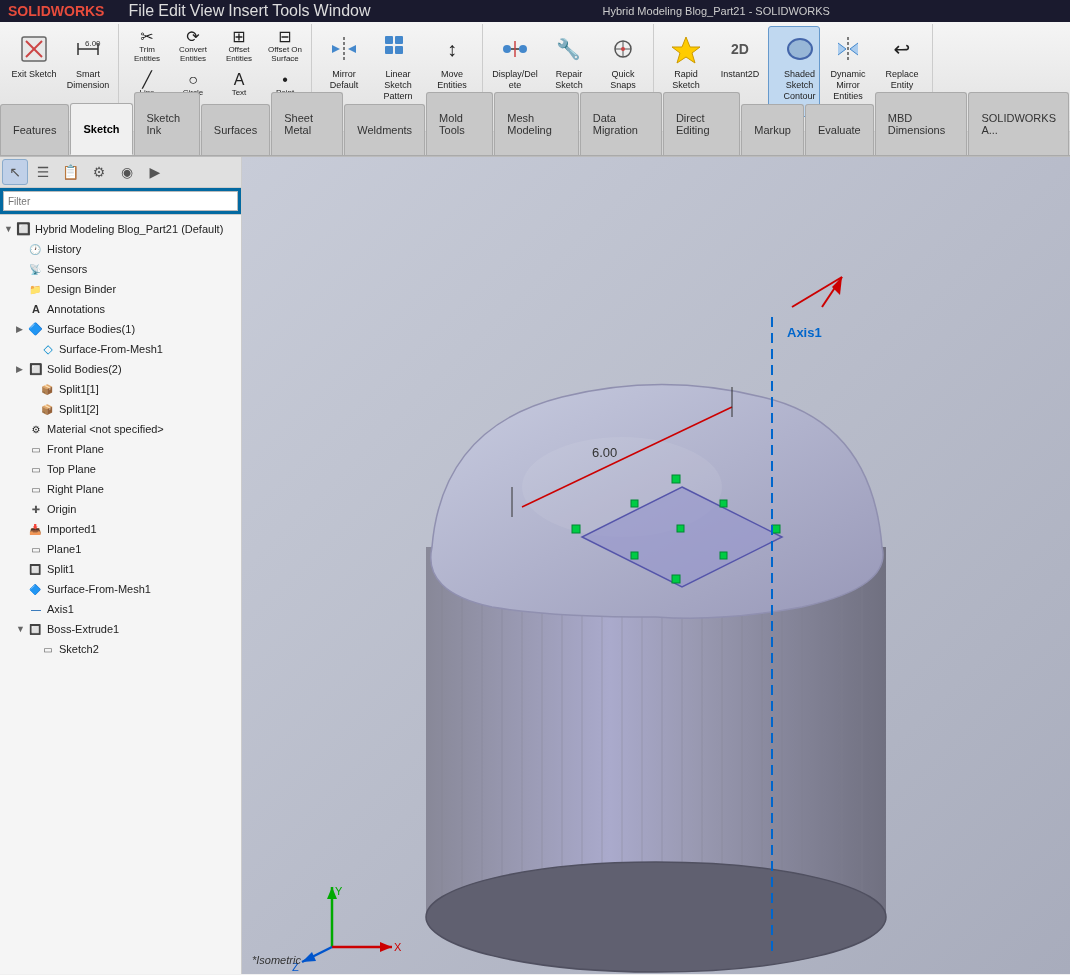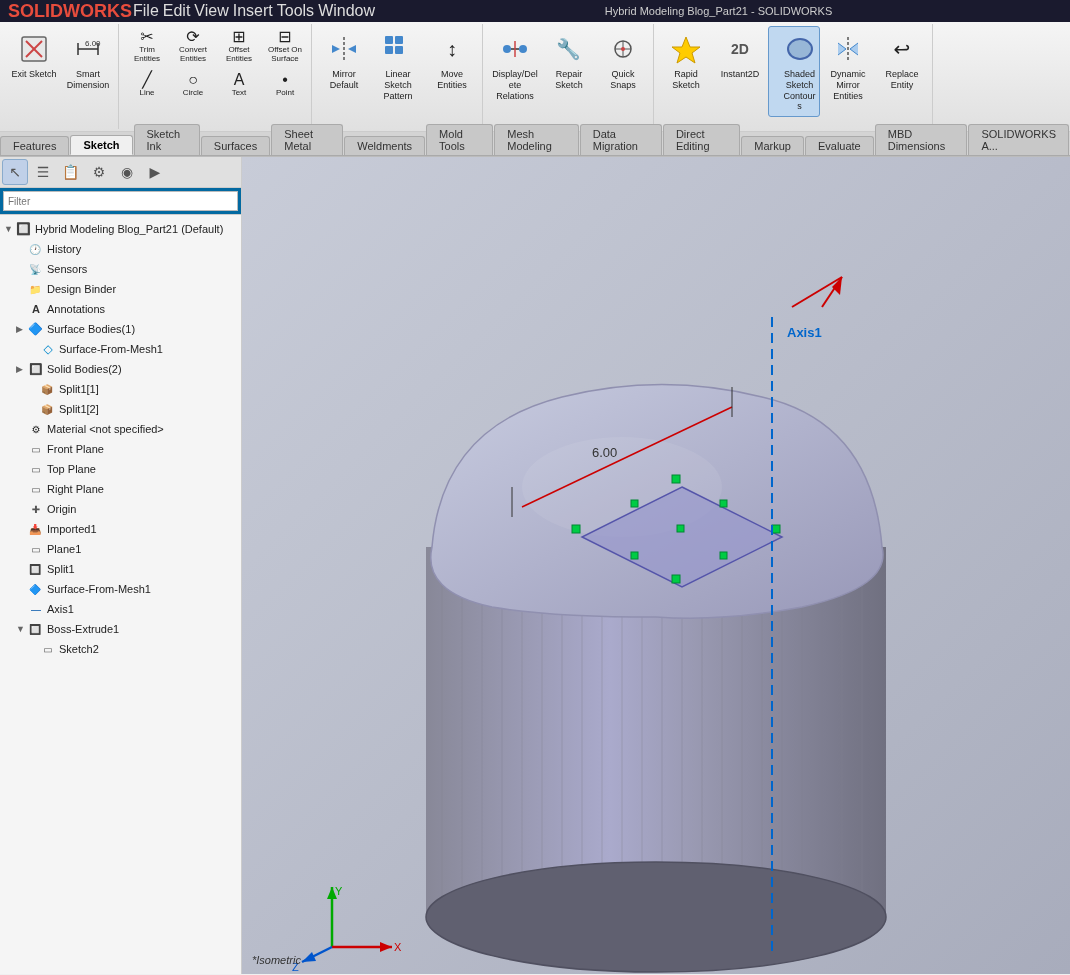--- a/index.html
+++ b/index.html
@@ -8,21 +8,21 @@
     
     #titlebar {
       background: #1a1a2e;
       color: white;
       height: 22px;
       display: flex;
       align-items: center;
       padding: 0 8px;
       font-size: 11px;
     }
-    #titlebar .logo { color: #e74c3c; font-weight: bold; font-size: 18px; margin-right: 1px; }
+    #titlebar .logo { color: #e74c3c; font-weight: bold; font-size: 14px; margin-right: 24px; }
     #titlebar .menus { display: flex; gap: 4px; color: #ddd; font-size: 16px; }
     #titlebar .menus span { cursor: pointer; }
     #titlebar .title { margin-left: auto; margin-right: auto; font-size: 11px; color: #ccc; }
 
     
     #ribbon {
       background: #e8e8e8;
       border-bottom: 1px solid #bbb;
       display: flex;
       flex-direction: column;
@@ -108,21 +108,21 @@
 
     
     #tabbar {
       display: flex;
       background: #d4d4d4;
       border-bottom: 1px solid #aaa;
       height: 24px;
       align-items: flex-end;
     }
     .tab {
-      padding: 3px 12px;
+      padding: 19px 12px;
       font-size: 11px;
       cursor: pointer;
       background: #c8c8c8;
       border: 1px solid #aaa;
       border-bottom: none;
       border-radius: 3px 3px 0 0;
       color: #333;
       margin-right: 1px;
     }
     .tab.active {

